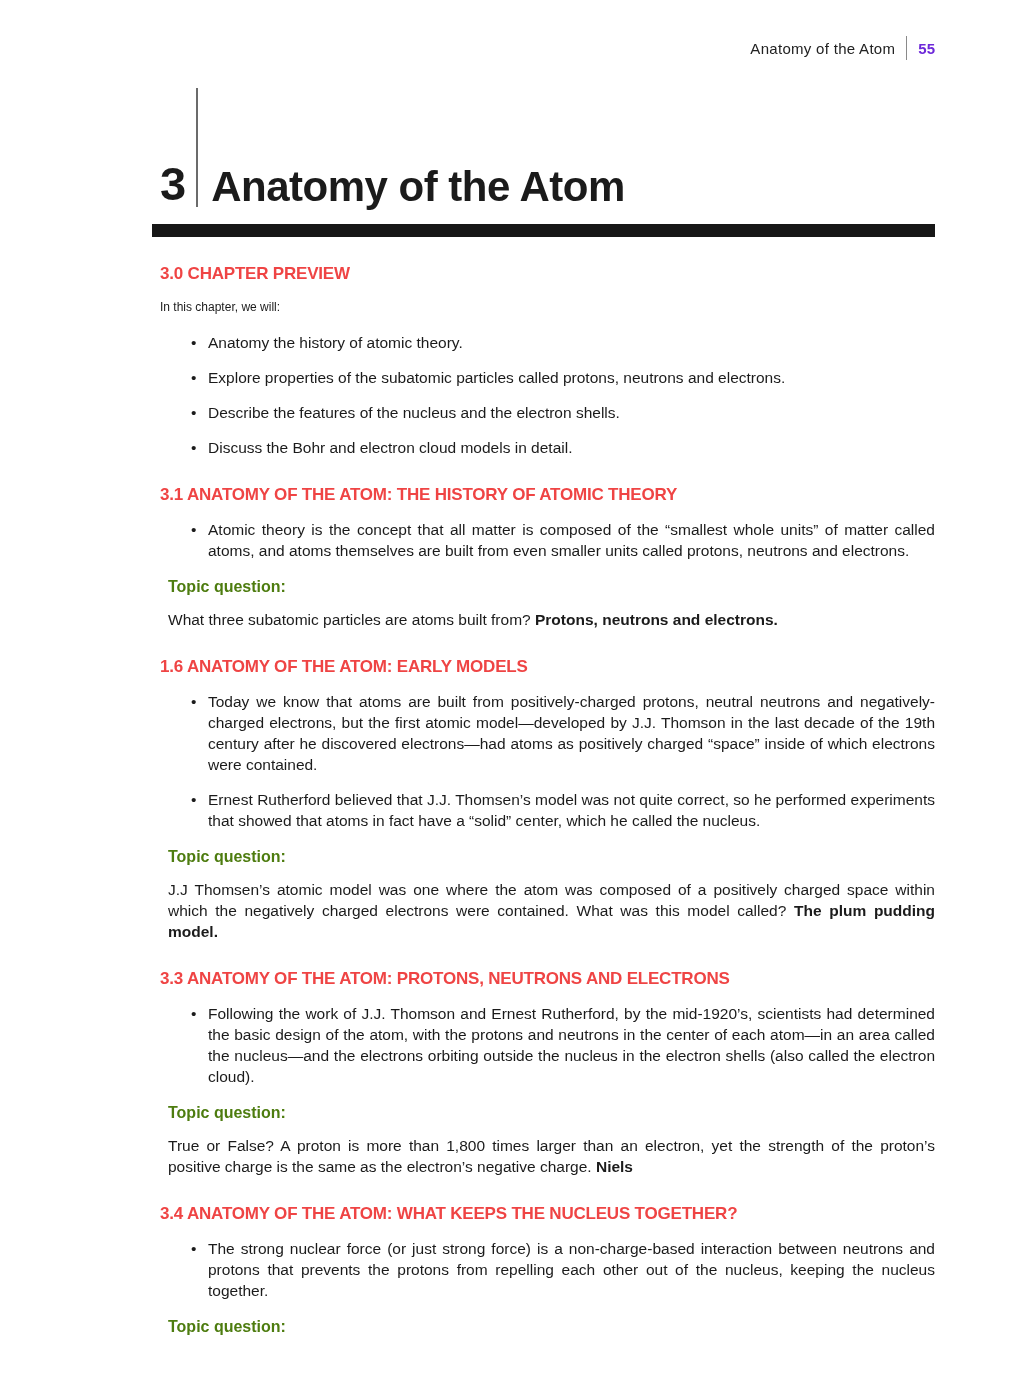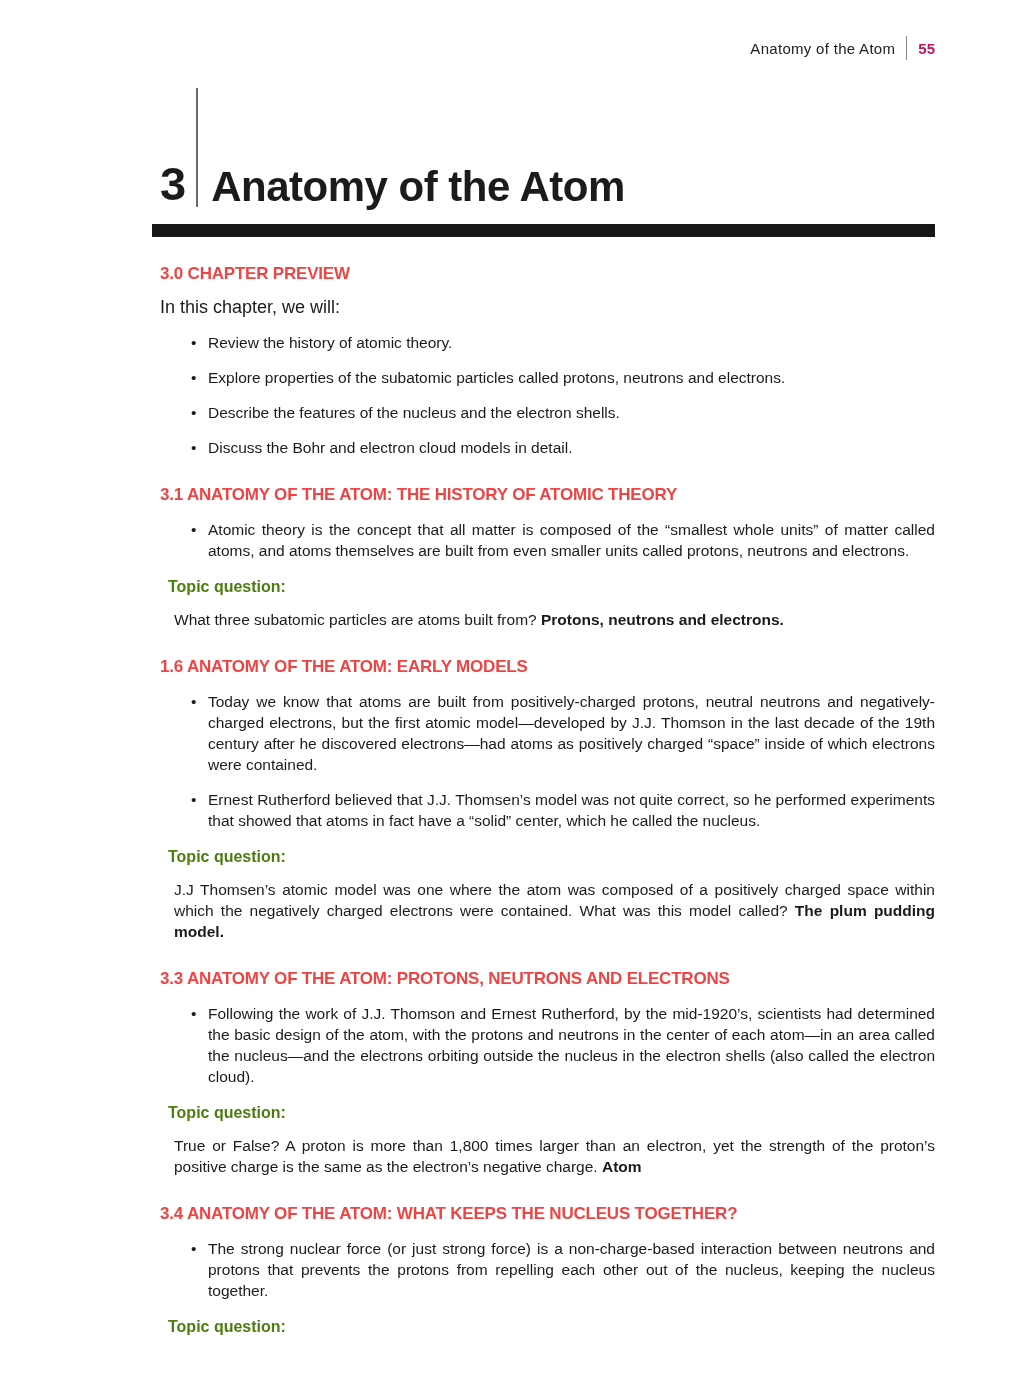--- a/index.html
+++ b/index.html
@@ -27,21 +27,21 @@
     display: flex;
     align-items: center;
     font-size: 15px;
   }
   .running-title { font-weight: 400; letter-spacing: 0.3px; color: #222; }
   .header-divider {
     width: 1px; height: 24px;
     background: #8a8a8a;
     margin: 0 11px;
   }
-  .page-number { font-weight: 700; color: #be185d; text-align: center; }
+  .page-number { font-weight: 700; color: #6d28d9; text-align: center; }
 
   
   .content {
     padding: 0 89px 0 160px;
   }
 
   
   .chapter-head {
     display: flex;
     align-items: flex-end;
@@ -78,21 +78,21 @@
 
   
   .section-heading {
     font-size: 17px;
     font-weight: 700;
     letter-spacing: -0.2px;
     margin: 27px 0 0 0;
     color: #ef4444;
   }
   .body-text {
-    font-size: 18px;
+    font-size: 12px;
     line-height: 21px;
     margin: 13px 0 0 0;
   }
   ul.bullets {
     list-style: none;
     margin: 0;
     padding: 0;
   }
   ul.bullets li {
     position: relative;
@@ -110,21 +110,21 @@
   }
   .topic-label {
     font-size: 16px;
     font-weight: 700;
     margin: 17px 0 0 8px;
     color: #4d7c0f;
   }
   .qa {
     font-size: 15.5px;
     line-height: 21px;
-    margin: 13px 0 0 14px;
+    margin: 13px 0 0 8px;
     text-align: justify;
   }
   .qa .answer { font-weight: 700; }
 </style>
 </head>
 <body>
 
 <div class="page">
 
   <div class="running-header">
@@ -138,21 +138,21 @@
     <div class="chapter-head">
       <span class="chapter-number">3</span>
       <span class="chapter-rule"></span>
       <span class="chapter-title">Anatomy of the Atom</span>
     </div>
     <div class="title-bar"></div>
 
     <h2 class="section-heading">3.0 CHAPTER PREVIEW</h2>
     <p class="body-text">In this chapter, we will:</p>
     <ul class="bullets">
-      <li><span>Review the history of atomic theory.</span></li>
+      <li><span>Anatomy the history of atomic theory.</span></li>
       <li><span>Explore properties of the subatomic particles called protons, neutrons and electrons.</span></li>
       <li><span>Describe the features of the nucleus and the electron shells.</span></li>
       <li><span>Discuss the Bohr and electron cloud models in detail.</span></li>
     </ul>
 
     <h2 class="section-heading">3.1 ANATOMY OF THE ATOM: THE HISTORY OF ATOMIC THEORY</h2>
     <ul class="bullets">
       <li><span>Atomic theory is the concept that all matter is composed of the “smallest whole units” of matter called atoms, and atoms themselves are built from even smaller units called protons, neutrons and electrons.</span></li>
     </ul>
     <p class="topic-label">Topic question:</p>
@@ -164,21 +164,21 @@
       <li><span>Ernest Rutherford believed that J.J. Thomsen’s model was not quite correct, so he performed experiments that showed that atoms in fact have a “solid” center, which he called the nucleus.</span></li>
     </ul>
     <p class="topic-label">Topic question:</p>
     <p class="qa"><span>J.J Thomsen’s atomic model was one where the atom was composed of a positively charged space within which the negatively charged electrons were contained. What was this model called?</span> <span class="answer">The plum pudding model.</span></p>
 
     <h2 class="section-heading">3.3 ANATOMY OF THE ATOM: PROTONS, NEUTRONS AND ELECTRONS</h2>
     <ul class="bullets">
       <li><span>Following the work of J.J. Thomson and Ernest Rutherford, by the mid-1920’s, scientists had determined the basic design of the atom, with the protons and neutrons in the center of each atom—in an area called the nucleus—and the electrons orbiting outside the nucleus in the electron shells (also called the electron cloud).</span></li>
     </ul>
     <p class="topic-label">Topic question:</p>
-    <p class="qa"><span>True or False? A proton is more than 1,800 times larger than an electron, yet the strength of the proton’s positive charge is the same as the electron’s negative charge.</span> <span class="answer">Atom</span></p>
+    <p class="qa"><span>True or False? A proton is more than 1,800 times larger than an electron, yet the strength of the proton’s positive charge is the same as the electron’s negative charge.</span> <span class="answer">Niels</span></p>
 
     <h2 class="section-heading">3.4 ANATOMY OF THE ATOM: WHAT KEEPS THE NUCLEUS TOGETHER?</h2>
     <ul class="bullets">
       <li><span>The strong nuclear force (or just strong force) is a non-charge-based interaction between neutrons and protons that prevents the protons from repelling each other out of the nucleus, keeping the nucleus together.</span></li>
     </ul>
     <p class="topic-label">Topic question:</p>
 
   </div>
 </div>
 

